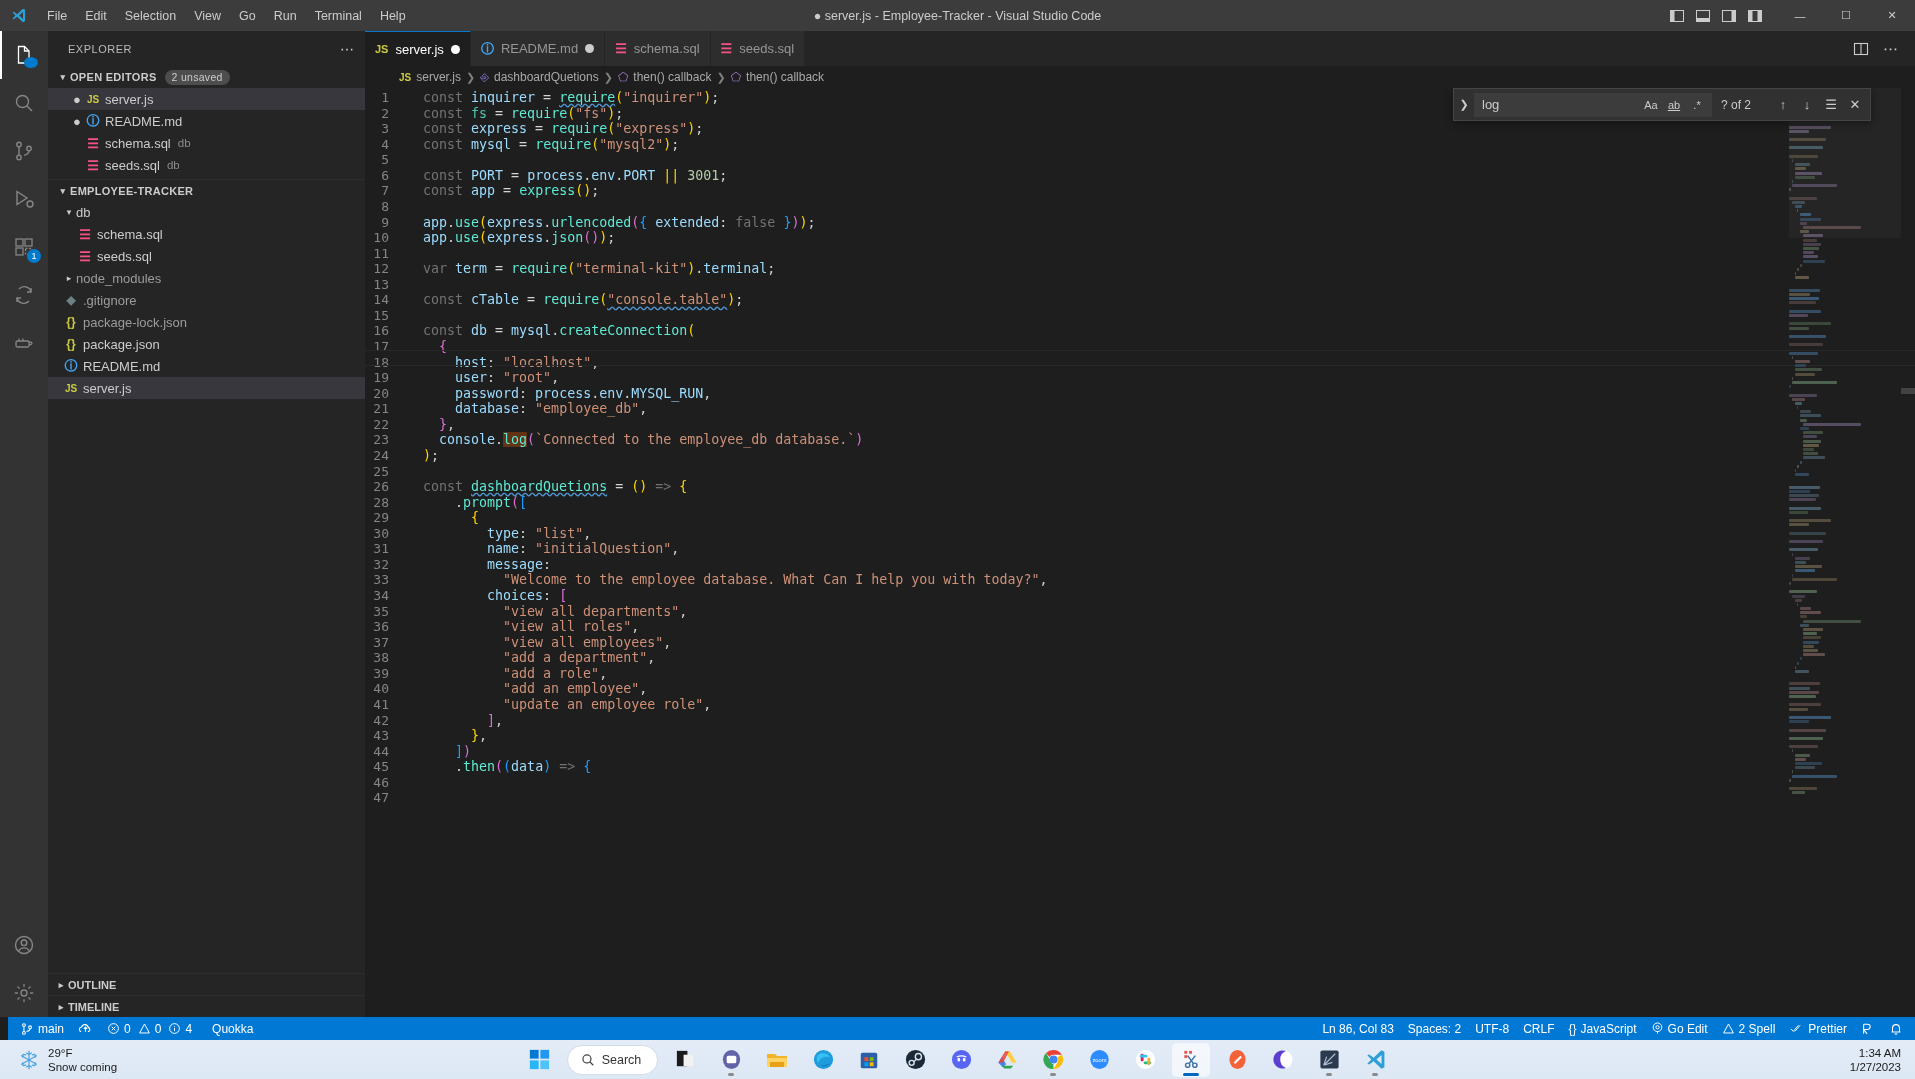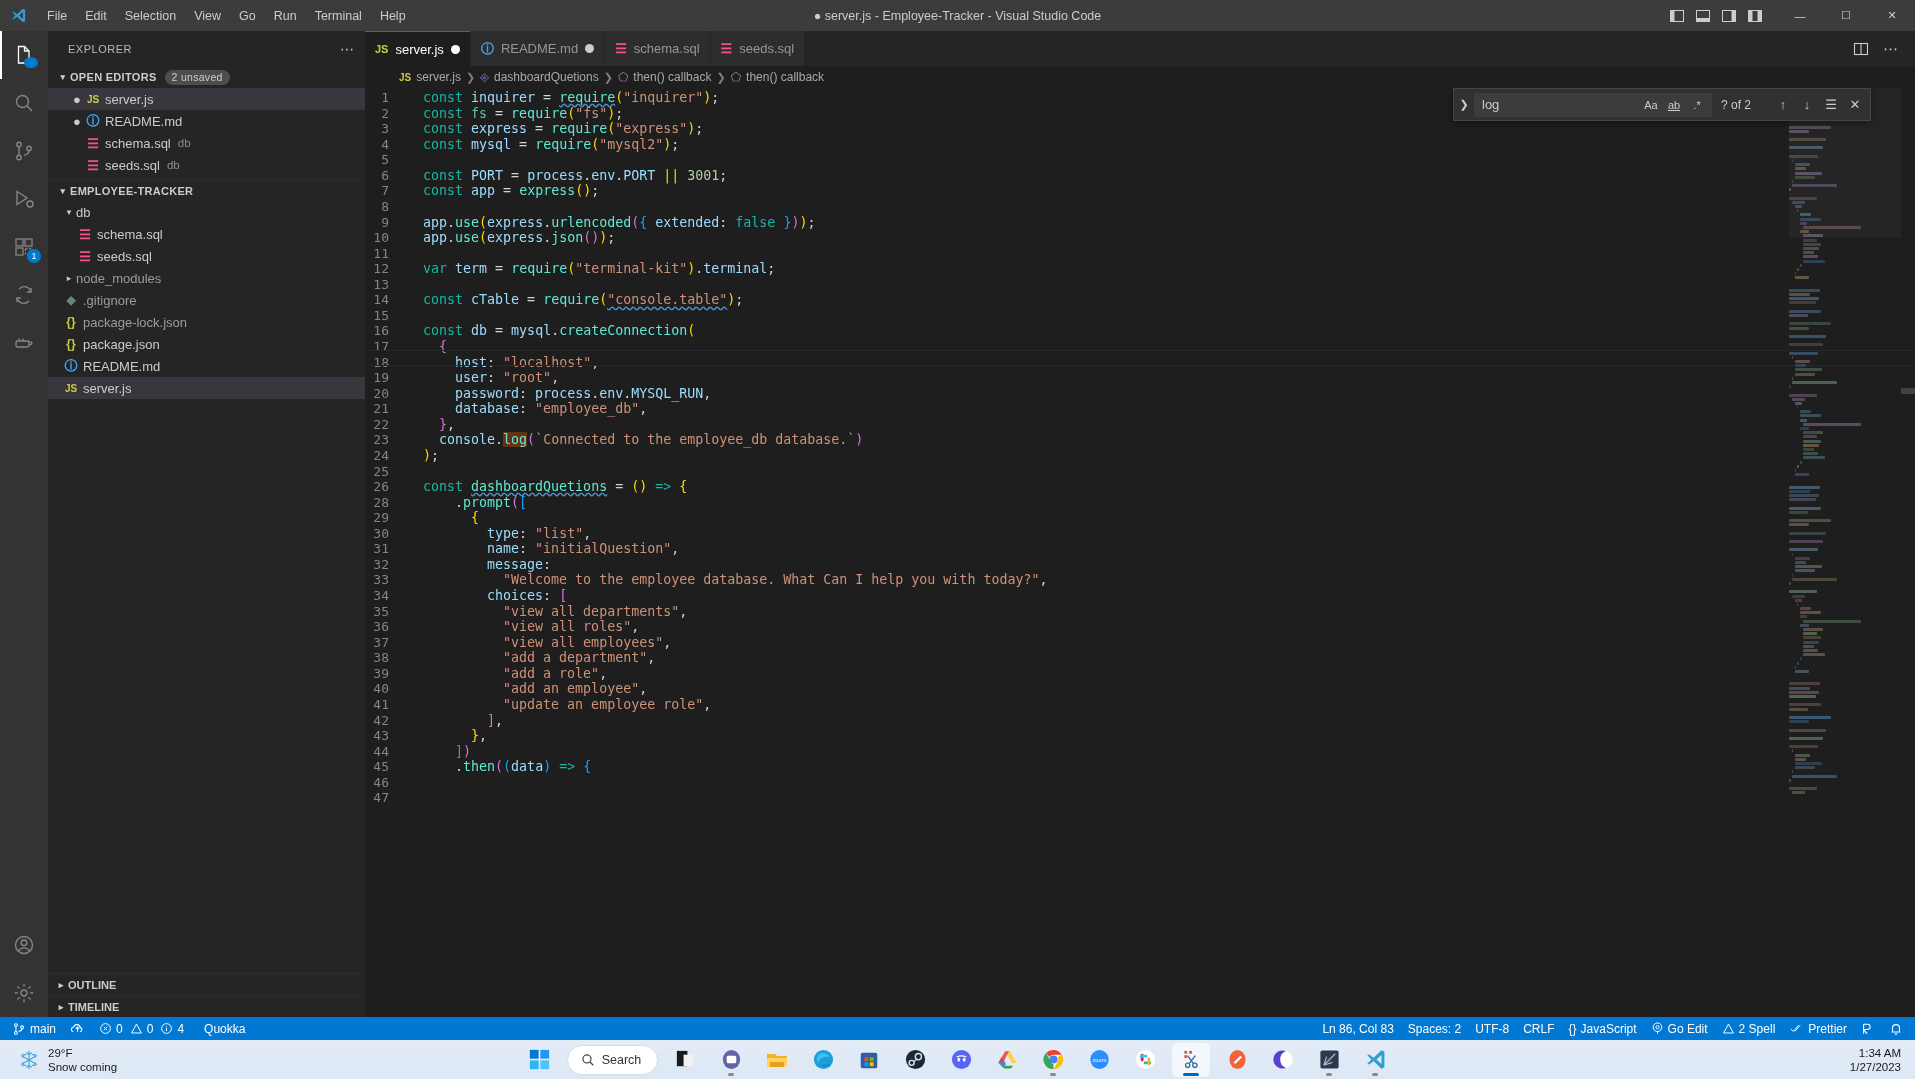--- a/index.html
+++ b/index.html
@@ -85,21 +85,21 @@
 
   
   .codewrap { flex:1 1 auto; position:relative; overflow:hidden; background:#1e1e1e; display:flex; }
   .code { flex:1 1 auto; position:relative; font-family:"DejaVu Sans Mono", monospace;
       font-size:13.3px; line-height:15.57px; padding-top:2px; }
   .cline { display:flex; height:15.57px; align-items:center; white-space:pre; }
   .ln { width:46px; text-align:right; padding-right:22px; color:#858585; font-size:13px;
       flex:0 0 46px; }
   .ctext { padding-left:12px; }
   
-  .k  { color:#14b8a6; }   
+  .k  { color:#737373; }   
   .kc { color:#c586c0; }   
   .v  { color:#9cdcfe; }   
   .f  { color:#5eead4; }   
   .s  { color:#ce9178; }   
   .n  { color:#b5cea8; }   
   .p  { color:#d4d4d4; }   
   .y1 { color:#ffd700; }   
   .y2 { color:#da70d6; }   
   .y3 { color:#179fff; }   
   .op { color:#d4d4d4; }
@@ -131,21 +131,21 @@
   .minimap { position:absolute; right:14px; top:0; bottom:0; width:112px; overflow:hidden;
       opacity:.85; padding-top:4px; }
   .mmline { height:3px; margin-bottom:1.2px; border-radius:1px; }
   .mm-slider { position:absolute; right:14px; top:0px; width:112px; height:150px;
       background:rgba(255,255,255,.035); }
   .scrollbar-v { position:absolute; right:0; top:0; width:14px; bottom:0; }
   .sb-thumb { position:absolute; right:0; top:300px; width:14px; height:6px; background:#424242; }
 
   
   .statusbar { height:23px; background:#0078d4; display:flex; align-items:flex-end;
-      flex:0 0 23px; color:#ffffff; font-size:12px; padding:0 0 0 0; }
+      flex:0 0 23px; color:#ffffff; font-size:12px; padding:0 0 0 0;margin-left:8px; }
   .sbi { display:flex; align-items:center; gap:4px; padding:0 7px; height:23px; cursor:pointer; }
   .sb-right { margin-left:auto; display:flex; align-items:center; }
 
   
   .taskbar { height:39px; flex:0 0 39px;
       background:linear-gradient(180deg,#e3ecf7 0%,#dde8f5 100%);
       display:flex; align-items:center; position:relative; }
   .tb-weather { display:flex; align-items:center; gap:8px; padding-left:18px; }
   .tb-weather .wtxt { font-size:11.5px; color:#1a1a1a; line-height:14px; }
   .tb-center { position:absolute; left:0; right:0; display:flex; justify-content:center;

